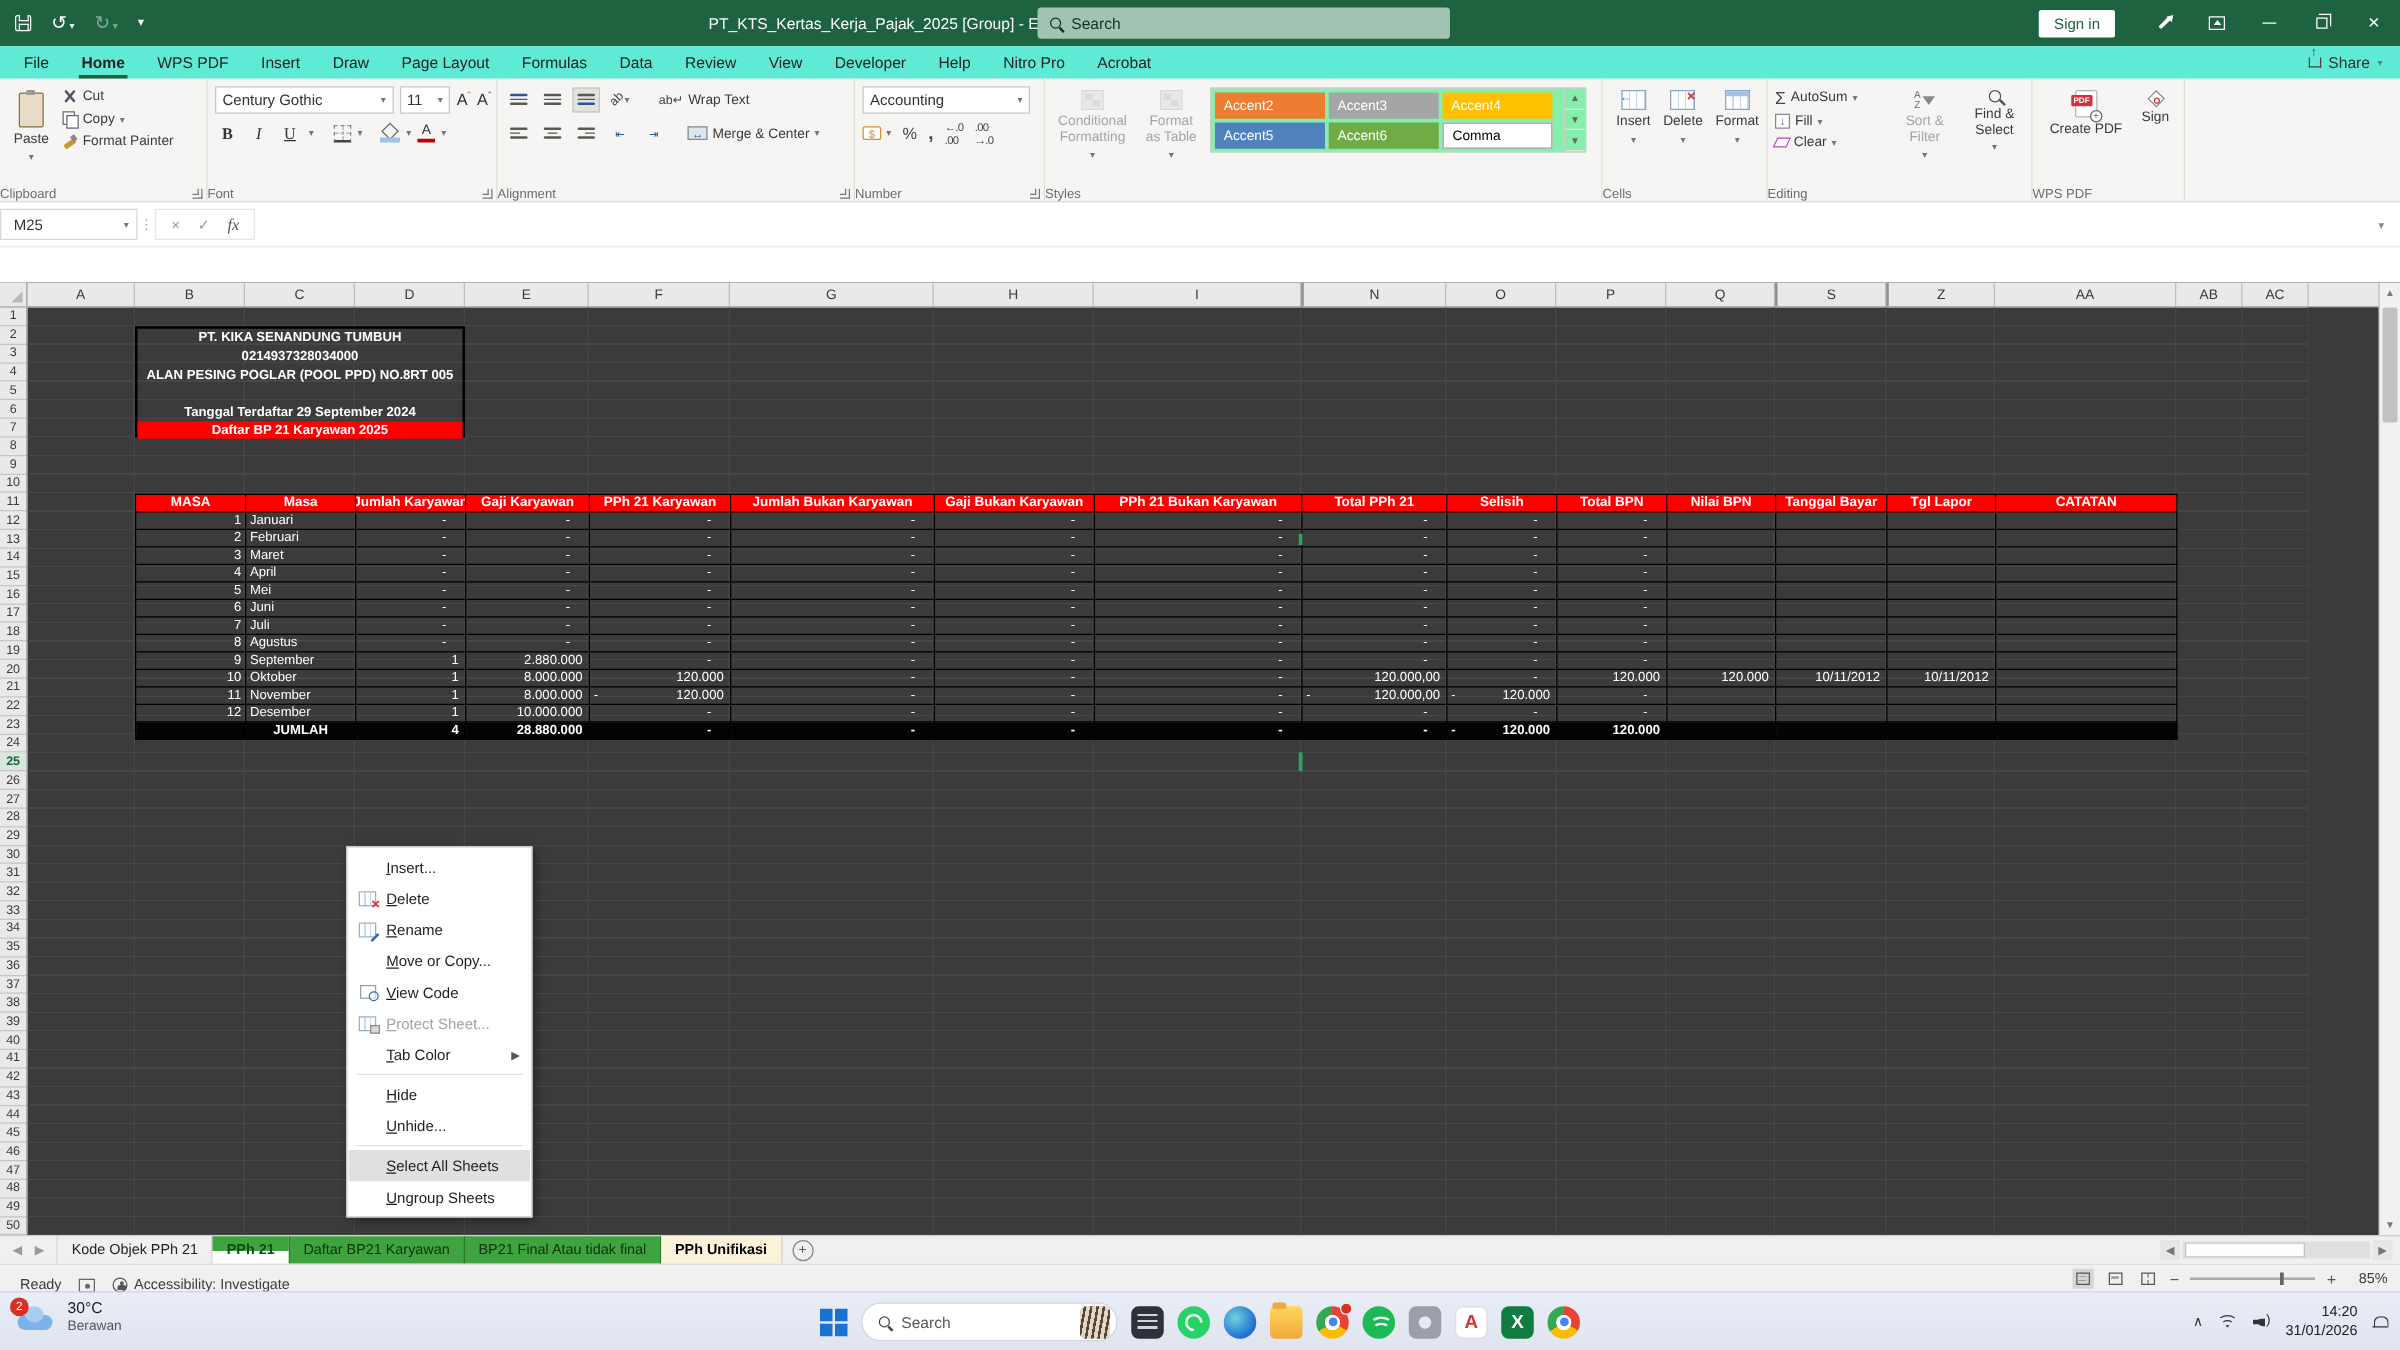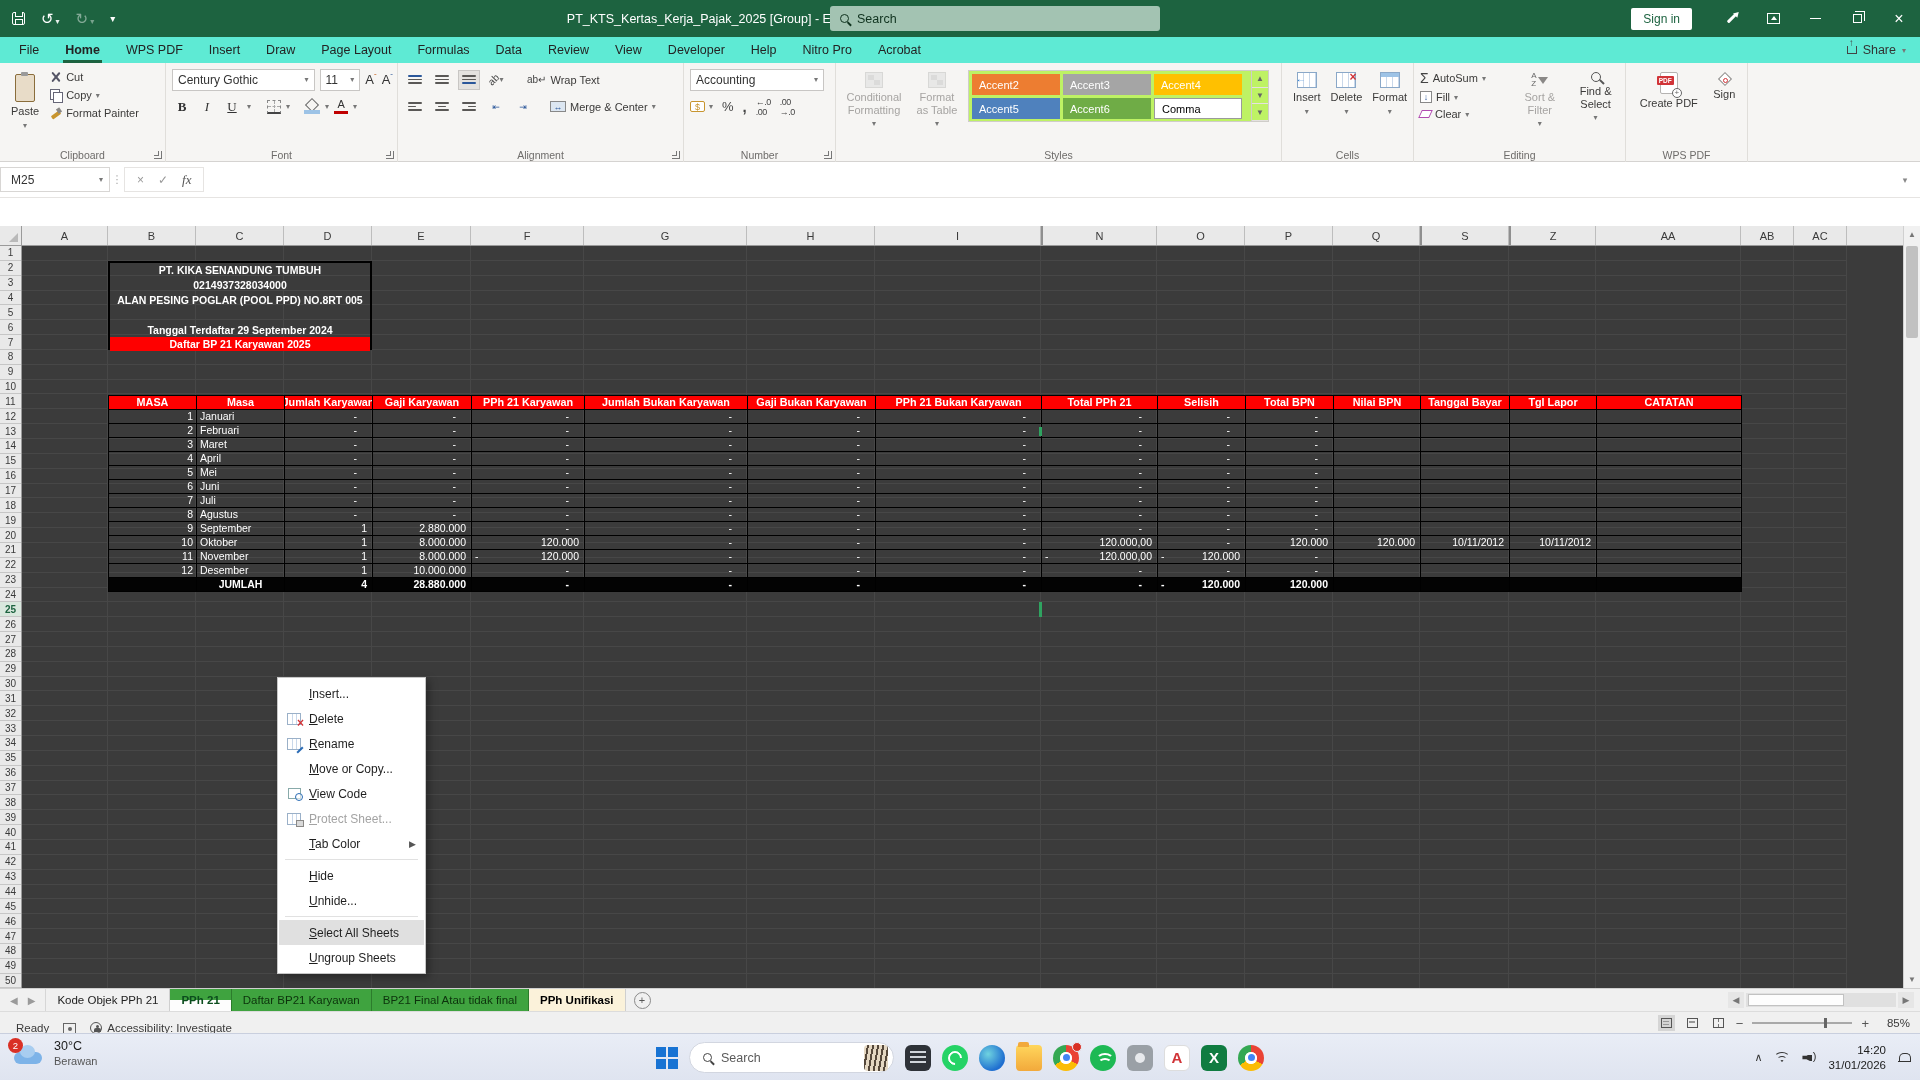--- a/index.html
+++ b/index.html
@@ -37,21 +37,21 @@
   .mtab{position:relative;padding:0 13px;font-size:12.5px;color:#232323;height:26px;display:flex;align-items:center;white-space:nowrap;}
   .mtab.active{font-weight:bold;}
   .mtab.active:after{content:"";position:absolute;left:11px;right:11px;bottom:0;height:3px;background:#1d6340;}
   .mb-share{position:absolute;right:14px;top:0;height:26px;display:flex;align-items:center;gap:6px;font-size:12.5px;color:#333;}
   .ic-share{display:inline-block;width:10px;height:8px;border:1.5px solid #444;border-top:none;position:relative;}
   .ic-share:after{content:"↑";position:absolute;left:1px;top:-9px;font-size:10px;color:#444;}
 
   
   .ribbon{position:absolute;left:0;top:63px;width:1920px;height:99px;background:#f6f5f3;border-bottom:1px solid #d5d3d1;display:flex;}
   .rgroup{position:relative;height:99px;border-right:1px solid #e0deda;padding:5px 4px 16px 6px;flex:none;}
-  .glabel{position:absolute;bottom:1px;left:0;right:0;text-align:center;font-size:10.5px;color:#6e6c6a;}
+  .glabel{position:absolute;bottom:1px;left:0;right:0;text-align:left;font-size:10.5px;color:#6e6c6a;}
   .launcher{position:absolute;right:3px;bottom:3px;width:8px;height:8px;border-right:1.5px solid #777;border-bottom:1.5px solid #777;}
   .launcher:after{content:"";position:absolute;right:2px;bottom:2px;width:4px;height:4px;border-right:1.5px solid #777;border-bottom:1.5px solid #777;transform:rotate(0deg);}
   .bigbtn{display:flex;flex-direction:column;align-items:center;justify-content:flex-start;gap:3px;font-size:11px;color:#3b3a39;text-align:center;padding:4px 5px;line-height:1.15;}
   .bigbtn .cap{white-space:pre-line;}
   .grayed{color:#a6a4a2 !important;}
   .grayed .ic-any{opacity:.45;filter:grayscale(1);}
   .rrow{display:flex;align-items:center;gap:5px;height:23px;}
   .rcol{display:flex;flex-direction:column;justify-content:flex-start;gap:3px;}
   .sm{font-size:11px;color:#3b3a39;display:flex;align-items:center;gap:4px;white-space:nowrap;}
   .caret{font-size:8px;color:#777;}
@@ -95,21 +95,21 @@
   .ic-orient{font-size:10px;color:#444;transform:rotate(-45deg);display:inline-block;}
   .ic-wrap{font-size:10px;color:#444;}
   .ic-merge{width:16px;height:11px;border:1px solid #888;display:flex;align-items:center;justify-content:center;font-size:9px;color:#2b579a;background:#dce6f1;}
   
   .ic-money{width:15px;height:11px;border:1px solid #c8952f;border-radius:2px;font-size:9px;color:#c8952f;display:flex;align-items:center;justify-content:center;background:#fff;}
   .decic{font-size:9px;color:#444;letter-spacing:-.5px;}
   
   .ic-condfmt{width:18px;height:16px;background:linear-gradient(#d9d9d9,#d9d9d9);border:1px solid #b5b5b5;position:relative;}
   .ic-condfmt:before{content:"";position:absolute;left:2px;top:2px;width:6px;height:5px;background:#bcbcbc;}
   .ic-condfmt:after{content:"";position:absolute;right:2px;bottom:2px;width:6px;height:5px;background:#bcbcbc;}
-  .gallery{display:flex;border:1px solid #cfcdc9;background:#bef264;height:52px;margin-top:2px;}
+  .gallery{display:flex;border:1px solid #cfcdc9;background:#86efac;height:52px;margin-top:2px;}
   .chips{display:flex;flex-wrap:wrap;width:282px;padding:3px;gap:3px;align-content:flex-start;}
   .chip{width:88px;height:21px;font-size:11px;display:flex;align-items:center;padding-left:7px;}
   .chip.bordered{border:1px solid #9a9a9a;}
   .gscroll{width:17px;border-left:1px solid #cfcdc9;display:flex;flex-direction:column;}
   .gscroll div{flex:1;display:flex;align-items:center;justify-content:center;font-size:8px;color:#666;border-bottom:1px solid #e4e2df;}
   
   .cellsic{width:20px;height:16px;border:1px solid #8aa8c8;background:
     repeating-linear-gradient(to right,#fff 0 5px,#c9d8ea 5px 6px),
     repeating-linear-gradient(to bottom,rgba(255,255,255,0) 0 4px,#c9d8ea 4px 5px);position:relative;}
   .cellsic.ins:after{content:"←";position:absolute;left:-2px;top:0;font-size:10px;color:#2b7cd3;font-weight:bold;}

